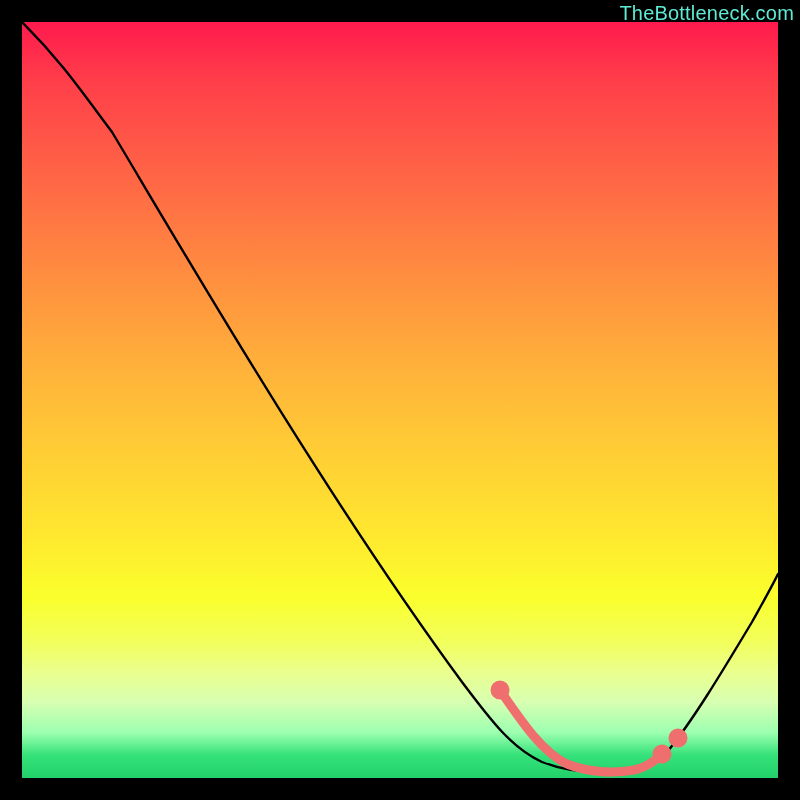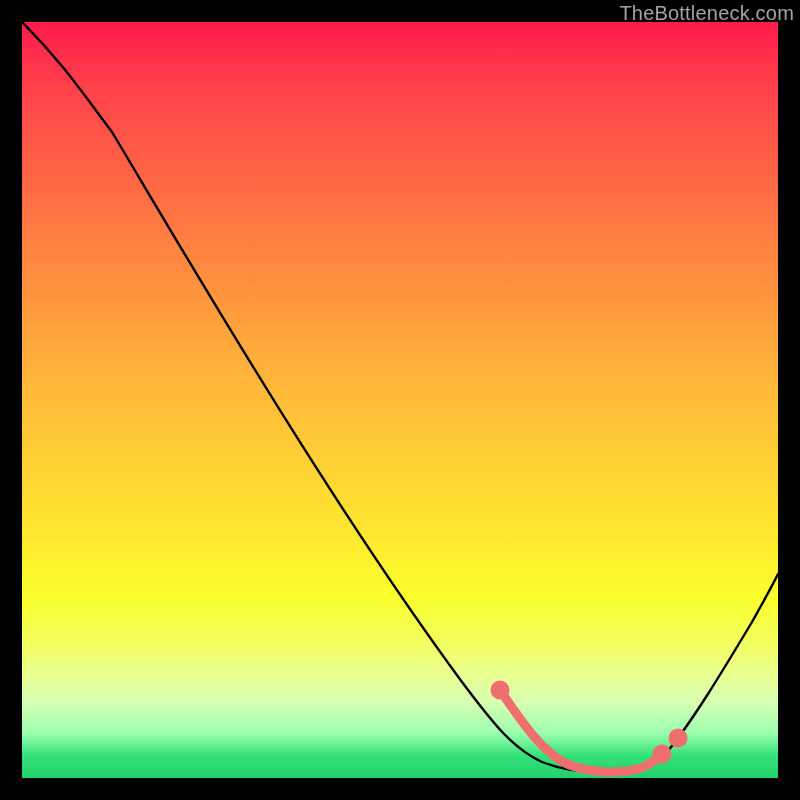--- a/index.html
+++ b/index.html
@@ -45,21 +45,21 @@
   }
   svg.curve {
     position: absolute;
     left: 0;
     top: 0;
   }
   .watermark {
     position: absolute;
     top: 2px;
     right: 6px;
-    color: #a3a3a3;
+    color: #5eead4;
     font-size: 20px;
     font-weight: 500;
     letter-spacing: 0.2px;
   }
 </style>
 </head>
 <body>
 
 <div class="frame">
   <div class="plot">

